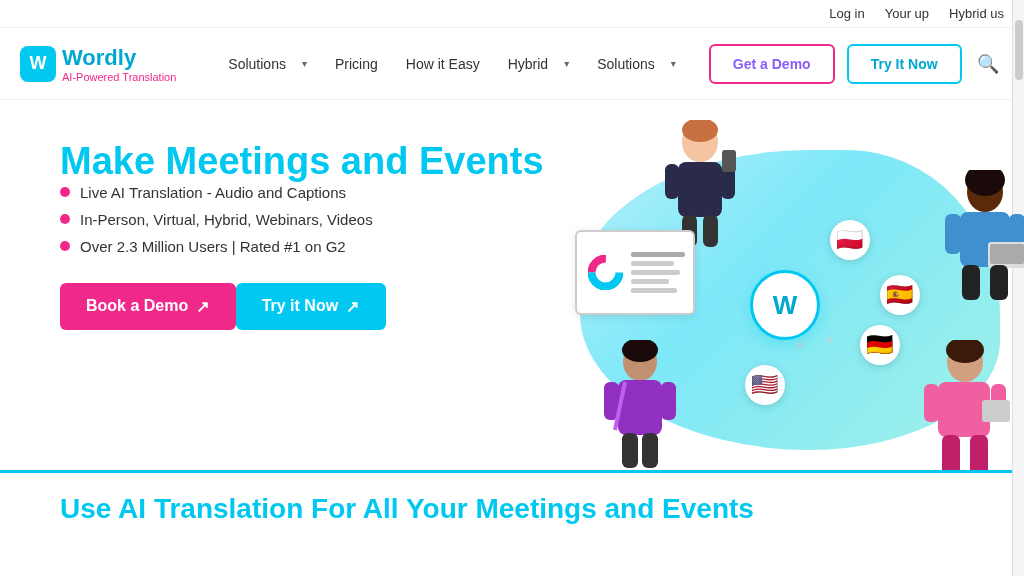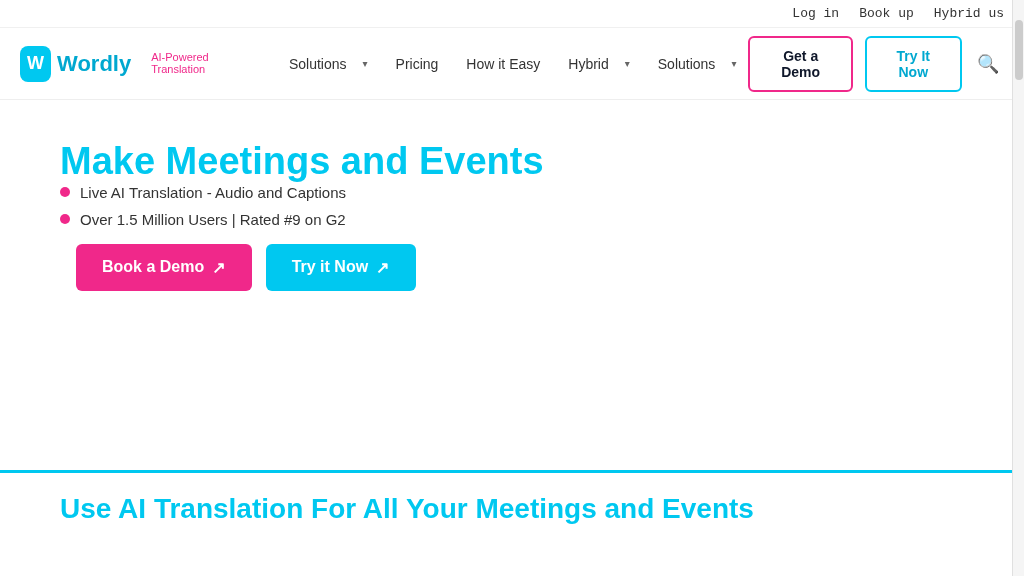--- a/index.html
+++ b/index.html
@@ -13,21 +13,20 @@
       padding: 6px 20px;
       gap: 20px;
       background: #fff;
       border-bottom: 1px solid #f0f0f0;
     }
     .top-bar a {
       font-size: 13px;
       color: #333;
       text-decoration: none;
       cursor: pointer;
-      font-family: Liberation Mono, monospace;
     }
 
     
     .nav {
       display: flex;
       align-items: center;
       padding: 0 20px;
       height: 72px;
       border-bottom: 1px solid #eee;
       background: #fff;
@@ -43,23 +42,23 @@
       height: 36px;
       background: #00c8f0;
       border-radius: 8px;
       display: flex;
       align-items: center;
       justify-content: center;
       color: #fff;
       font-weight: 900;
       font-size: 18px;
     }
-    .logo-text-wrap { display: flex; flex-direction: row; }
+    .logo-text-wrap { display: flex; flex-direction: column; }
     .logo-name { font-size: 22px; font-weight: 700; color: #00a8d0; }
-    .logo-tagline { font-size: 11px; color: #f0288a; font-weight: 500; margin-left: 20px; }
+    .logo-tagline { font-size: 11px; color: #f0288a; font-weight: 500; }
 
     .nav-links {
       display: flex;
       align-items: center;
       gap: 4px;
       flex: 1;
     }
     .nav-item {
       display: flex;
       align-items: center;
@@ -75,21 +74,21 @@
 
     .nav-actions {
       display: flex;
       align-items: center;
       gap: 12px;
     }
     .btn-demo {
       padding: 10px 22px;
       border: 2px solid #f0288a;
       border-radius: 6px;
-      color: #0f172a;
+      color: #8b5cf6;
       background: #fff;
       font-size: 14px;
       font-weight: 600;
       cursor: pointer;
     }
     .btn-try {
       padding: 10px 22px;
       border: 2px solid #00c8f0;
       border-radius: 6px;
       color: #00a8d0;
@@ -108,62 +107,59 @@
     }
 
     
     .hero {
       display: flex;
       align-items: flex-start;
       padding: 30px 30px 0 60px;
       position: relative;
       height: 370px;
       overflow: hidden;
-      flex-direction: column;
     }
     .hero-left {
       flex: 0 0 500px;
       padding-top: 10px;
     }
     .hero-title-main {
       font-size: 38px;
       font-weight: 800;
       color: #00c8f0;
       line-height: 1.15;
     }
     .hero-title-sub {
       font-size: 38px;
       font-weight: 800;
       color: #f0288a;
       line-height: 1.15;
       margin-bottom: 20px;
     }
     .hero-features {
       list-style: none;
-      margin-bottom: 16px;
+      margin-bottom: 28px;
     }
     .hero-features li {
       font-size: 15px;
       color: #333;
       margin-bottom: 10px;
       display: flex;
       align-items: center;
       gap: 10px;
     }
     .bullet {
       width: 10px;
       height: 10px;
       border-radius: 50%;
       background: #f0288a;
       flex-shrink: 0;
     }
     .hero-buttons {
       display: flex;
-      gap: 14px;
-      margin-left: 16px;
     }
     .btn-book {
       padding: 14px 26px;
       background: #f0288a;
       color: #fff;
       border: none;
       border-radius: 6px;
       font-size: 16px;
       font-weight: 700;
       cursor: pointer;
@@ -348,21 +344,21 @@
       margin-top: 20px;
     }
   </style>
 </head>
 <body>
 
 <div style="position:relative; width:1024px; height:576px; overflow:hidden; background:#fff;">
 
   <div class="top-bar">
     <a>Log in</a>
-    <a>Book up</a>
+    <a>Your up</a>
     <a>Hybrid us</a>
   </div>
 
   <nav class="nav">
     <div class="logo">
       <div class="logo-icon">
         <span>W</span>
       </div>
       <div class="logo-text-wrap">
         <span class="logo-name">Wordly</span>
@@ -404,21 +400,25 @@
     <div class="hero-left">
       <div class="hero-title-main">Make Meetings and Events</div>
 
       <ul class="hero-features">
         <li>
           <span class="bullet"></span>
           <span>Live AI Translation - Audio and Captions</span>
         </li>
         <li>
           <span class="bullet"></span>
-          <span>Over 1.5 Million Users | Rated #9 on G2</span>
+          <span>In-Person, Virtual, Hybrid, Webinars, Videos</span>
+        </li>
+        <li>
+          <span class="bullet"></span>
+          <span>Over 2.3 Million Users | Rated #1 on G2</span>
         </li>
       </ul>
 
       <div class="hero-buttons">
         <button class="btn-book">
           <span>Book a Demo</span>
           <span class="arrow-icon">↗</span>
         </button>
         <button class="btn-try-now">
           <span>Try it Now</span>

